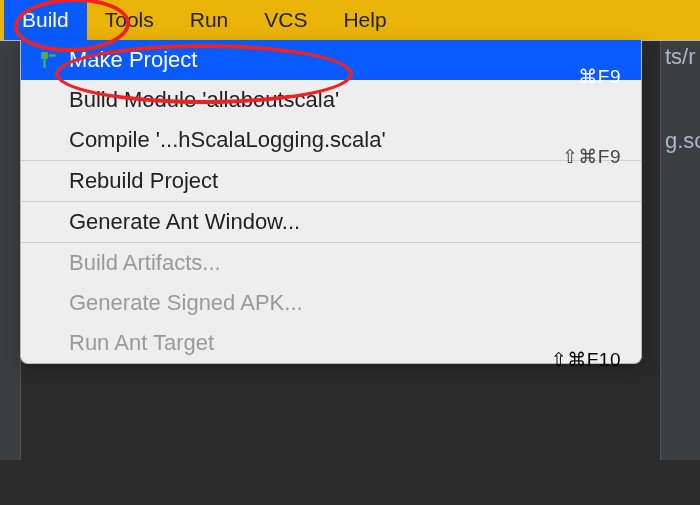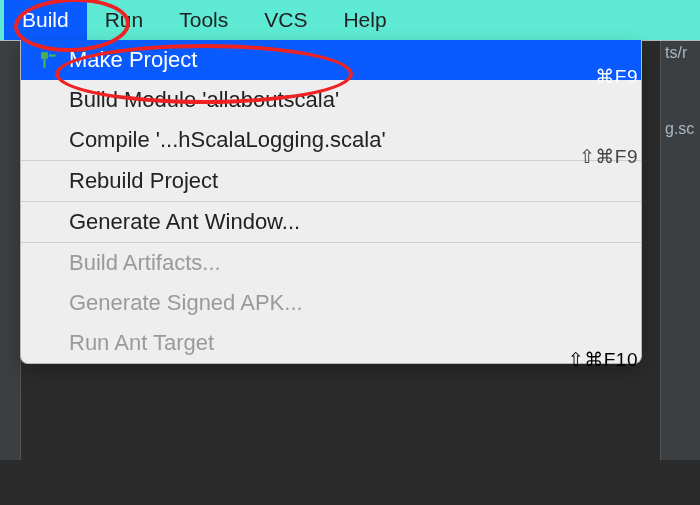--- a/index.html
+++ b/index.html
@@ -1,58 +1,58 @@
 <!DOCTYPE html>
 <html><head>
 <meta charset="utf-8">
 <style>
   html,body{margin:0;padding:0;width:700px;height:505px;font-family:-apple-system,Helvetica,Arial,sans-serif;background:#2b2b2b;overflow:hidden;}
   
-  .menubar{position:absolute;top:0;left:0;right:0;height:40px;background:#5eead4;border-bottom:1px solid #b8b8b8;display:flex;align-items:center;padding:0 4px;z-index:2;text-align:right;}
+  .menubar{position:absolute;top:0;left:0;right:0;height:40px;background:#eab308;border-bottom:1px solid #b8b8b8;display:flex;align-items:center;padding:0 4px;z-index:2;text-align:right;}
   .menubar-item{padding:0 18px;height:40px;line-height:40px;font-size:21px;color:#222;cursor:default;}
   .menubar-item.active{background:#0a5bff;color:#fff;}
   
   .dropdown{position:absolute;top:40px;left:20px;width:620px;background:#eeeeee;border:1px solid #b8b8b8;border-top:none;border-radius:0 0 8px 8px;box-shadow:0 8px 20px rgba(0,0,0,.25);z-index:3;}
-  .row{display:flex;align-items:center;height:40px;padding:0 3px 0 14px;font-size:22px;color:#222;justify-content:center;}
+  .row{display:flex;align-items:center;height:40px;padding:0 20px 0 14px;font-size:22px;color:#222;justify-content:center;}
   .row .icon{width:28px;display:flex;justify-content:center;align-items:center;font-size:12px;}
   .row .lbl{flex:1;padding-left:34px;white-space:nowrap;overflow:hidden;text-overflow:ellipsis;}
   .row.withicon .lbl{padding-left:6px;}
   .row .sc{font-size:19px;color:#444;letter-spacing:.5px;margin-top:32px;}
   .row.highlight{background:#0a5bff;color:#fff;}
   .row.highlight .sc{color:#fff;}
   .row.disabled{color:#9a9a9a;}
   .row.disabled .sc{color:#000000;}
   .sep{height:1px;background:#cfcfcf;margin:0;}
   
   .hammer{width:18px;height:18px;}
   
   .callout{position:absolute;border:4px solid #e22;border-radius:50%;z-index:5;pointer-events:none;}
   .c1{top:-2px;left:14px;width:108px;height:46px;transform:rotate(-2deg);}
   .c2{top:44px;left:55px;width:290px;height:52px;}
   
-  .bg-right{position:absolute;top:40px;right:0;width:40px;height:465px;background:#3c3f41;border-left:1px solid #555;color:#a9b7c6;font-size:16px;padding:4px;box-sizing:border-box;}
+  .bg-right{position:absolute;top:40px;right:0;width:40px;height:465px;background:#3c3f41;border-left:1px solid #555;color:#a9b7c6;font-size:22px;padding:4px;box-sizing:border-box;}
   .bg-right div{margin-bottom:58px;}
   .bg-left{position:absolute;top:40px;left:0;width:20px;height:465px;background:#3c3f41;border-right:1px solid #555;}
   
   .bg-bottom{position:absolute;top:460px;left:0;right:0;height:45px;background:#2b2b2b;}
 </style>
 </head>
 <body>
 
 <div class="bg-left"></div>
 <div class="bg-right">
   <div>ts/r</div>
   <div>g.sc</div>
 </div>
 <div class="bg-bottom"></div>
 
 <div class="menubar">
   <div class="menubar-item active">Build</div>
+  <div class="menubar-item">Tools</div>
   <div class="menubar-item">Run</div>
-  <div class="menubar-item">Tools</div>
   <div class="menubar-item">VCS</div>
   <div class="menubar-item">Help</div>
 </div>
 
 <div class="dropdown">
 
   <div class="row highlight withicon">
     <span class="icon">
       <svg class="hammer" viewBox="0 0 16 16">
           <rect x="1" y="1" width="6" height="6" fill="#4caf50"></rect>

